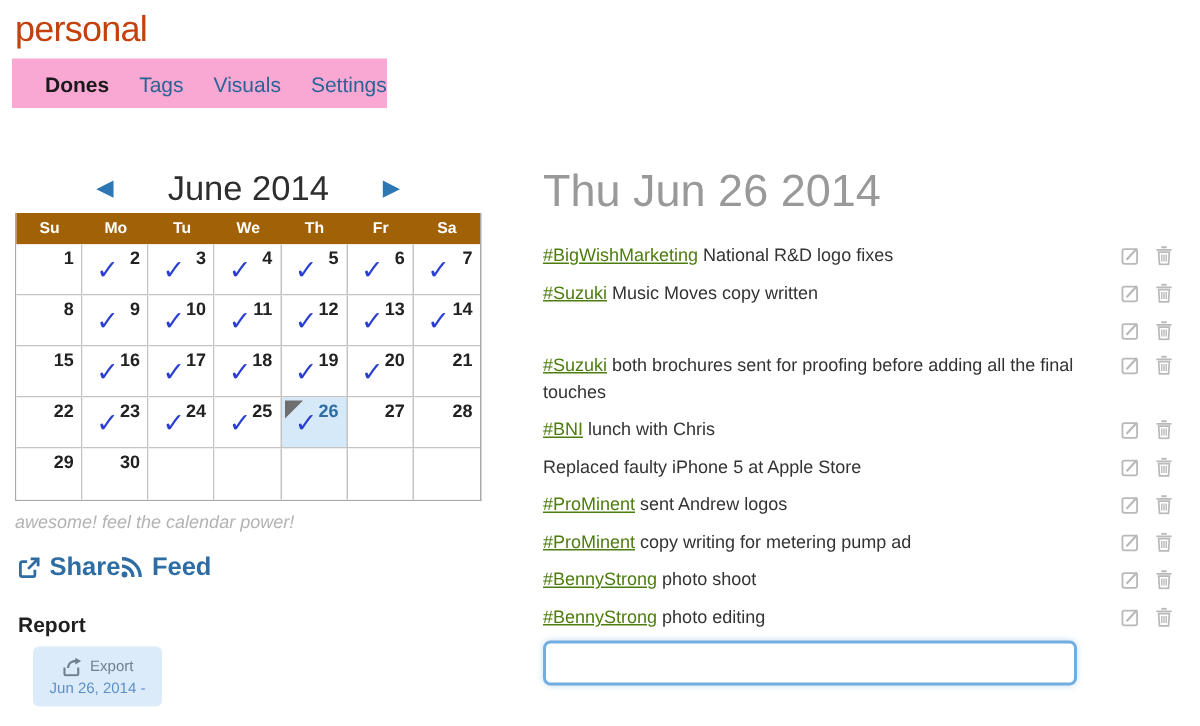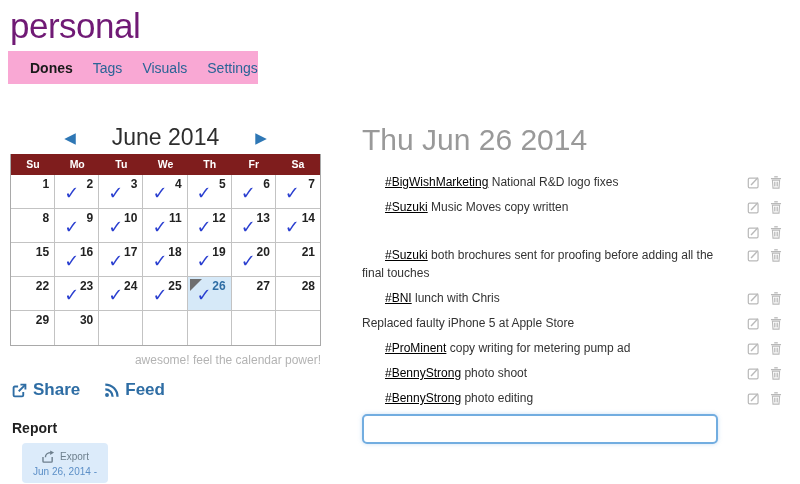--- a/index.html
+++ b/index.html
@@ -1,73 +1,73 @@
 <!DOCTYPE html>
 <html><head>
 <meta charset="utf-8">
 <style>
   * { margin: 0; padding: 0; box-sizing: border-box; }
   html, body { width: 800px; height: 484px; background: #fff; overflow: hidden;
     font-family: "Liberation Sans", "DejaVu Sans", sans-serif; }
   .page { padding: 6px 0 0 10px; }
 
   
-  .app-title { font-size: 35px; font-weight: 500; color: #701a75; letter-spacing: -0.5px; }
+  .app-title { font-size: 24px; font-weight: 500; color: #c2410c; letter-spacing: -0.5px; }
   .navbar { margin-top: 5px; background: #f9a8d4; width: 250px; height: 33px;
     display: flex; align-items: center; padding-left: 22px; gap: 20px; margin-left: -2px; }
   .nav-link { font-size: 14px; color: #2a6496; text-decoration: none; cursor: pointer; font-weight: 500; }
   .nav-link.active { color: #1a1a1a; font-weight: 700; }
 
   
   .content { display: flex; margin-top: 38px; align-items: flex-start; }
   .left-col { width: 311px; flex: 0 0 311px; }
   .right-col { margin-left: 41px; width: 420px; }
 
   
   .cal-nav { display: flex; align-items: center; justify-content: center; gap: 36px; height: 30px; margin-bottom: 2px; }
   .cal-arrow { color: #2e77b5; font-size: 15px; cursor: pointer; line-height: 1; }
   .cal-title { font-size: 23px; color: #2e2e2e; font-weight: 400; }
 
   
   .calendar { width: 311px; border: 1px solid #a9a9a9; border-top: none; }
-  .cal-head { display: grid; grid-template-columns: repeat(7, 1fr); background: #7f1d1d; height: 21px; }
+  .cal-head { display: grid; grid-template-columns: repeat(7, 1fr); background: #a16207; height: 21px; }
   .cal-head span { color: #fff; font-size: 10.5px; font-weight: 700; text-align: center; line-height: 21px; }
   .cal-grid { display: grid; grid-template-columns: repeat(7, 1fr); background: #fff; }
   .cal-cell { position: relative; height: 34px; border-right: 1px solid #c3c3c3; border-bottom: 1px solid #c3c3c3; background: #fff; }
   .cal-cell:nth-child(7n) { border-right: none; }
   .cal-grid .cal-cell:nth-last-child(-n+7) { border-bottom: none; }
   .day-num { position: absolute; top: 2px; right: 5px; font-size: 12px; font-weight: 700; color: #222; }
   .day-check { position: absolute; left: 9px; top: 7px; font-size: 18px; font-weight: 700; color: #2a3fd0; }
   .cal-cell.selected { background: #d6e9f8; }
   .cal-cell.selected .day-num { color: #2e6da4; }
   .corner-flag { position: absolute; left: 2px; top: 2px; width: 0; height: 0;
     border-top: 12px solid #6e6e6e; border-right: 12px solid transparent; }
 
-  .cal-caption { margin-top: 7px; text-align: right; width: 311px;
-    font-size: 12px; color: #b3b3b3; }
-
-  
-  .links-row { display: flex; gap: 24px; margin-top: 13px; margin-left: 2px; align-items: center; }
+  .cal-caption { margin-top: 7px; text-align: left; width: 311px;
+    font-size: 12px; font-style: italic; color: #b3b3b3; }
+
+  
+  .links-row { display: flex; margin-top: 13px; margin-left: 2px; align-items: center; }
   .action-link { display: flex; align-items: center; gap: 6px; color: #2e6da4; font-size: 17px;
     font-weight: 700; text-decoration: none; cursor: pointer; }
 
   
   .report-heading { margin-top: 20px; margin-left: 2px; font-size: 14px; font-weight: 700; color: #1f1f1f; }
   .export-btn { margin-top: 7px; margin-left: 12px; width: 86px; background: #dcebfa;
     border: none; border-radius: 4px; padding: 7px 4px 6px; cursor: pointer; text-align: center; }
   .export-main { display: flex; align-items: center; justify-content: center; gap: 5px;
     color: #6d7f8d; font-size: 10px; }
   .export-range { margin-top: 3px; color: #5c8fc7; font-size: 10px; }
 
   
   .date-heading { font-size: 30px; color: #999; font-weight: 500; line-height: 36px; }
   .done-list { margin-top: 15px; }
   .done-row { display: flex; align-items: flex-start; margin-bottom: 7px; }
   .done-text { flex: 0 0 376px; width: 376px; font-size: 12px; line-height: 18px; color: #333; }
-  .done-tag { color: #000000; text-decoration: underline; cursor: pointer; margin-left: 23px; }
+  .done-tag { color: #4d7c0f; text-decoration: underline; cursor: pointer; }
   .done-actions { margin-left: auto; display: flex; gap: 10px; padding-top: 3px; }
   .icon-btn { cursor: pointer; line-height: 0; }
   .new-done-input { display: block; margin-top: 7px; width: 356px; height: 30px;
     border: 2px solid #72ade0; border-radius: 5px; outline: none; padding: 0 8px;
     font-size: 13px; font-family: "Liberation Sans", "DejaVu Sans", sans-serif;
     box-shadow: 0 0 4px rgba(102,163,224,0.35); }
 </style>
 </head>
 <body>
 
@@ -364,20 +364,37 @@
                   <line x1="0.8" y1="3.2" x2="13.2" y2="3.2" stroke="#b9b9b9" stroke-width="1.5"></line>
                   <line x1="4.8" y1="1" x2="9.2" y2="1" stroke="#b9b9b9" stroke-width="1.6"></line>
                   <path d="M2.6 5 h8.8 l-0.7 10 h-7.4 Z" fill="none" stroke="#b9b9b9" stroke-width="1.4"></path>
                   <line x1="5.2" y1="7" x2="5.2" y2="12.8" stroke="#b9b9b9" stroke-width="1.1"></line>
                   <line x1="7" y1="7" x2="7" y2="12.8" stroke="#b9b9b9" stroke-width="1.1"></line>
                   <line x1="8.8" y1="7" x2="8.8" y2="12.8" stroke="#b9b9b9" stroke-width="1.1"></line>
                 </svg></span>
             </div>
           </div>
           <div class="done-row">
+            <div class="done-text"><a class="done-tag">#ProMinent</a> sent Andrew logos</div>
+            <div class="done-actions">
+              <span class="icon-btn"><svg width="13" height="13" viewBox="0 0 16 16">
+                  <rect x="1.6" y="2.6" width="12" height="12" rx="1.6" fill="none" stroke="#b9b9b9" stroke-width="1.5"></rect>
+                  <line x1="5" y1="11.2" x2="13.5" y2="2" stroke="#b9b9b9" stroke-width="1.8"></line>
+                </svg></span>
+              <span class="icon-btn"><svg width="12" height="13" viewBox="0 0 14 16">
+                  <line x1="0.8" y1="3.2" x2="13.2" y2="3.2" stroke="#b9b9b9" stroke-width="1.5"></line>
+                  <line x1="4.8" y1="1" x2="9.2" y2="1" stroke="#b9b9b9" stroke-width="1.6"></line>
+                  <path d="M2.6 5 h8.8 l-0.7 10 h-7.4 Z" fill="none" stroke="#b9b9b9" stroke-width="1.4"></path>
+                  <line x1="5.2" y1="7" x2="5.2" y2="12.8" stroke="#b9b9b9" stroke-width="1.1"></line>
+                  <line x1="7" y1="7" x2="7" y2="12.8" stroke="#b9b9b9" stroke-width="1.1"></line>
+                  <line x1="8.8" y1="7" x2="8.8" y2="12.8" stroke="#b9b9b9" stroke-width="1.1"></line>
+                </svg></span>
+            </div>
+          </div>
+          <div class="done-row">
             <div class="done-text"><a class="done-tag">#ProMinent</a> copy writing for metering pump ad</div>
             <div class="done-actions">
               <span class="icon-btn"><svg width="13" height="13" viewBox="0 0 16 16">
                   <rect x="1.6" y="2.6" width="12" height="12" rx="1.6" fill="none" stroke="#b9b9b9" stroke-width="1.5"></rect>
                   <line x1="5" y1="11.2" x2="13.5" y2="2" stroke="#b9b9b9" stroke-width="1.8"></line>
                 </svg></span>
               <span class="icon-btn"><svg width="12" height="13" viewBox="0 0 14 16">
                   <line x1="0.8" y1="3.2" x2="13.2" y2="3.2" stroke="#b9b9b9" stroke-width="1.5"></line>
                   <line x1="4.8" y1="1" x2="9.2" y2="1" stroke="#b9b9b9" stroke-width="1.6"></line>
                   <path d="M2.6 5 h8.8 l-0.7 10 h-7.4 Z" fill="none" stroke="#b9b9b9" stroke-width="1.4"></path>

